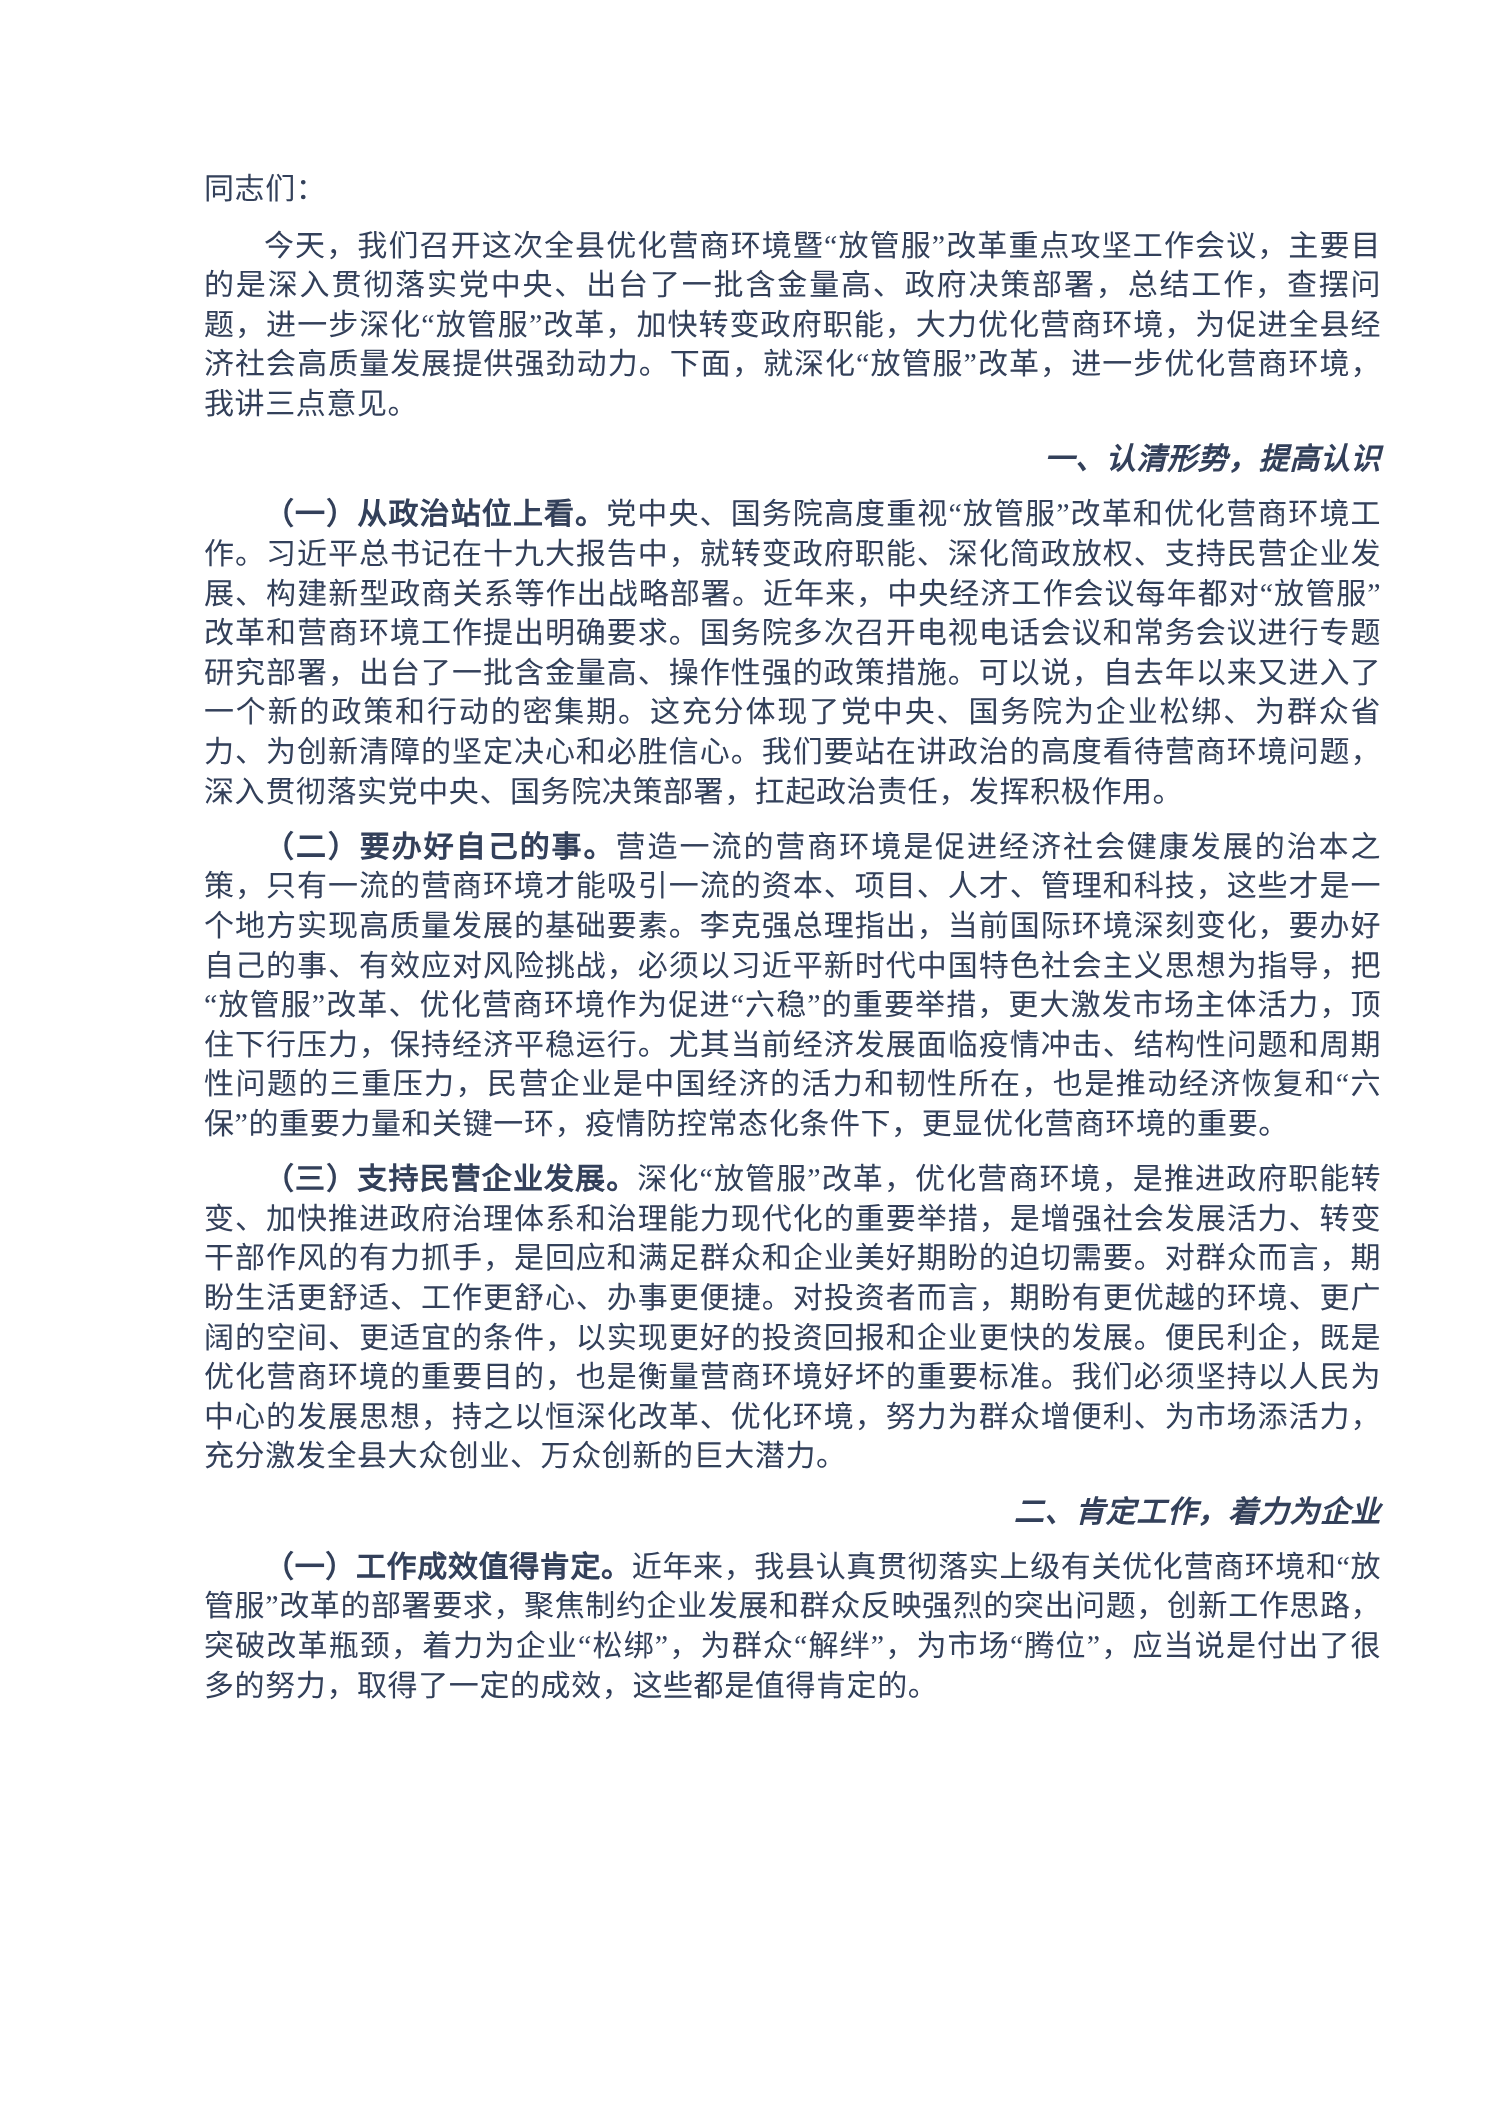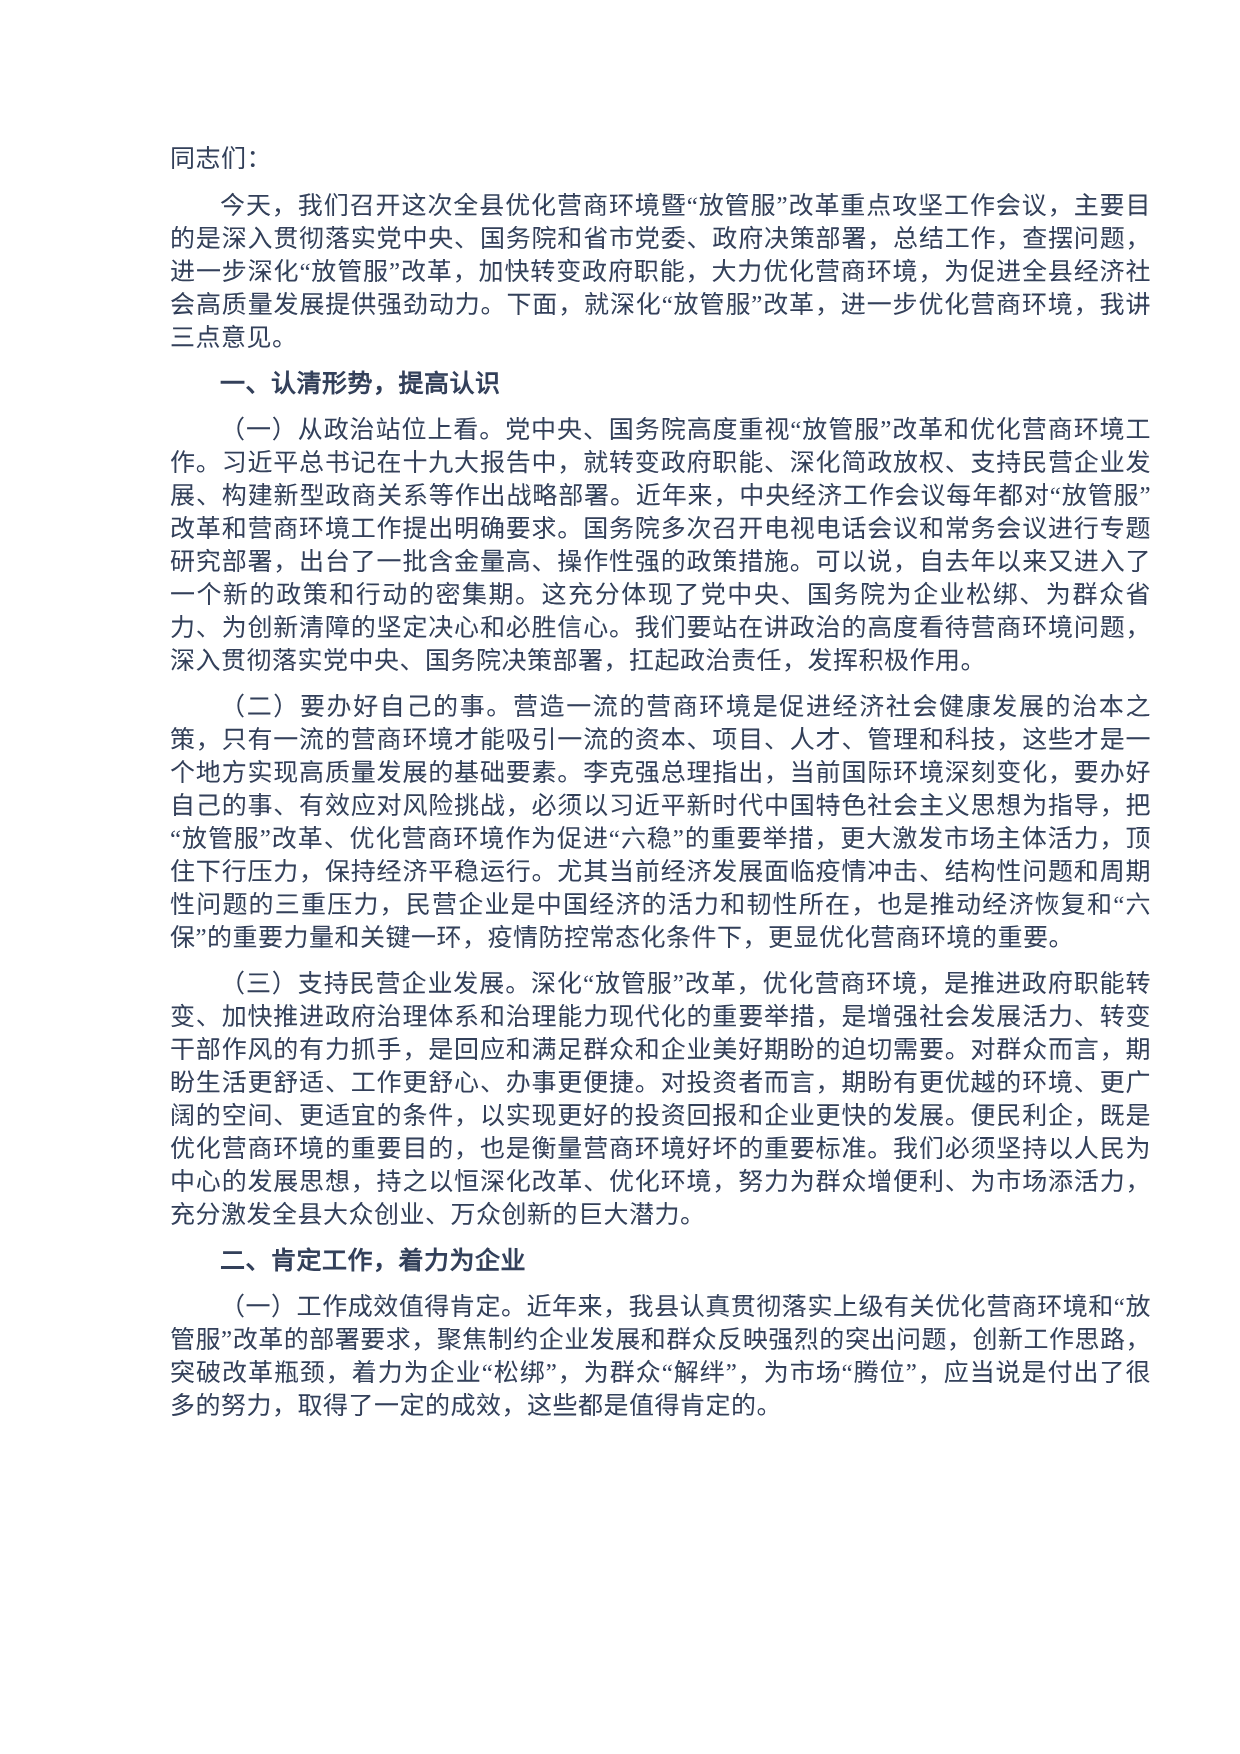--- a/index.html
+++ b/index.html
@@ -29,35 +29,36 @@
   }
   .para {
     text-indent: 2em;
     margin-bottom: 13px;
   }
   .heading {
     font-size: 25px;
     font-weight: bold;
     text-indent: 2em;
     margin: 6px 0 13px 0;
-    text-align: left;
+    text-align: right;
+    font-style: italic;
   }
   .lead {
-    font-weight: normal;
+    font-weight: bold;
   }
 </style>
 </head>
 <body>
 
 <div class="page">
   <div class="doc">
 
     <p class="salutation">同志们：</p>
 
-    <p class="para">今天，我们召开这次全县优化营商环境暨“放管服”改革重点攻坚工作会议，主要目的是深入贯彻落实党中央、国务院和省市党委、政府决策部署，总结工作，查摆问题，进一步深化“放管服”改革，加快转变政府职能，大力优化营商环境，为促进全县经济社会高质量发展提供强劲动力。下面，就深化“放管服”改革，进一步优化营商环境，我讲三点意见。</p>
+    <p class="para">今天，我们召开这次全县优化营商环境暨“放管服”改革重点攻坚工作会议，主要目的是深入贯彻落实党中央、出台了一批含金量高、政府决策部署，总结工作，查摆问题，进一步深化“放管服”改革，加快转变政府职能，大力优化营商环境，为促进全县经济社会高质量发展提供强劲动力。下面，就深化“放管服”改革，进一步优化营商环境，我讲三点意见。</p>
 
     <h2 class="heading">一、认清形势，提高认识</h2>
 
     <p class="para"><span class="lead">（一）从政治站位上看。</span><span>党中央、国务院高度重视“放管服”改革和优化营商环境工作。习近平总书记在十九大报告中，就转变政府职能、深化简政放权、支持民营企业发展、构建新型政商关系等作出战略部署。近年来，中央经济工作会议每年都对“放管服”改革和营商环境工作提出明确要求。国务院多次召开电视电话会议和常务会议进行专题研究部署，出台了一批含金量高、操作性强的政策措施。可以说，自去年以来又进入了一个新的政策和行动的密集期。这充分体现了党中央、国务院为企业松绑、为群众省力、为创新清障的坚定决心和必胜信心。我们要站在讲政治的高度看待营商环境问题，深入贯彻落实党中央、国务院决策部署，扛起政治责任，发挥积极作用。</span></p>
 
     <p class="para"><span class="lead">（二）要办好自己的事。</span><span>营造一流的营商环境是促进经济社会健康发展的治本之策，只有一流的营商环境才能吸引一流的资本、项目、人才、管理和科技，这些才是一个地方实现高质量发展的基础要素。李克强总理指出，当前国际环境深刻变化，要办好自己的事、有效应对风险挑战，必须以习近平新时代中国特色社会主义思想为指导，把“放管服”改革、优化营商环境作为促进“六稳”的重要举措，更大激发市场主体活力，顶住下行压力，保持经济平稳运行。尤其当前经济发展面临疫情冲击、结构性问题和周期性问题的三重压力，民营企业是中国经济的活力和韧性所在，也是推动经济恢复和“六保”的重要力量和关键一环，疫情防控常态化条件下，更显优化营商环境的重要。</span></p>
 
     <p class="para"><span class="lead">（三）支持民营企业发展。</span><span>深化“放管服”改革，优化营商环境，是推进政府职能转变、加快推进政府治理体系和治理能力现代化的重要举措，是增强社会发展活力、转变干部作风的有力抓手，是回应和满足群众和企业美好期盼的迫切需要。对群众而言，期盼生活更舒适、工作更舒心、办事更便捷。对投资者而言，期盼有更优越的环境、更广阔的空间、更适宜的条件，以实现更好的投资回报和企业更快的发展。便民利企，既是优化营商环境的重要目的，也是衡量营商环境好坏的重要标准。我们必须坚持以人民为中心的发展思想，持之以恒深化改革、优化环境，努力为群众增便利、为市场添活力，充分激发全县大众创业、万众创新的巨大潜力。</span></p>
 
     <h2 class="heading">二、肯定工作，着力为企业</h2>

